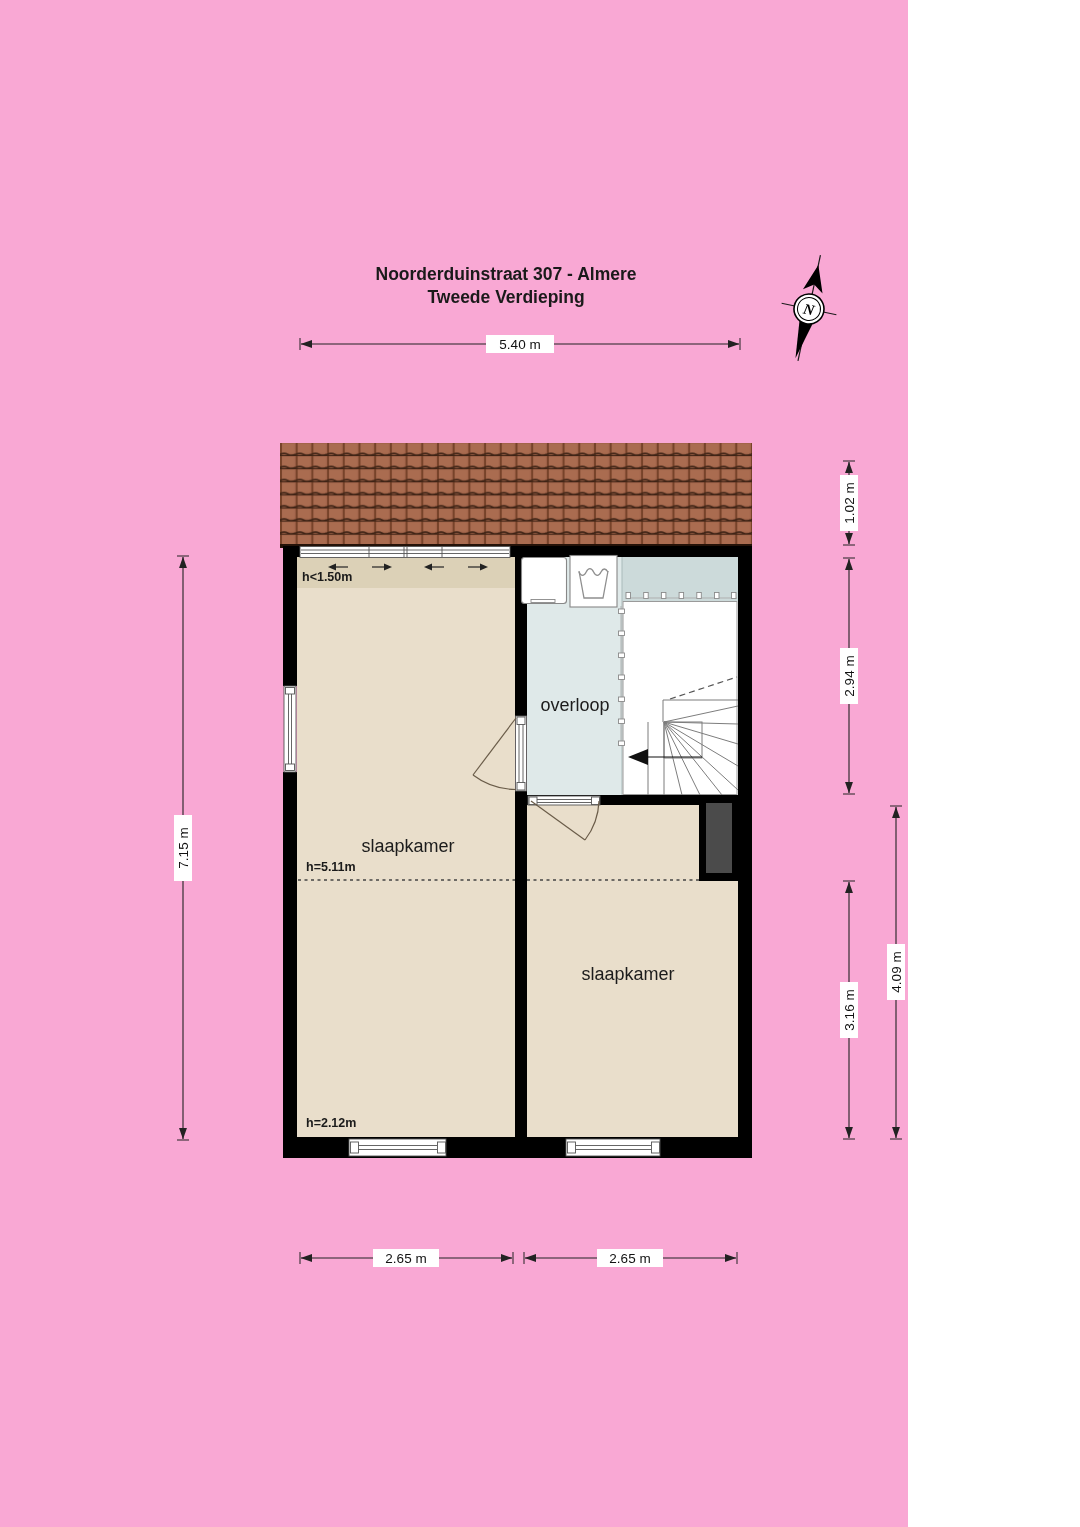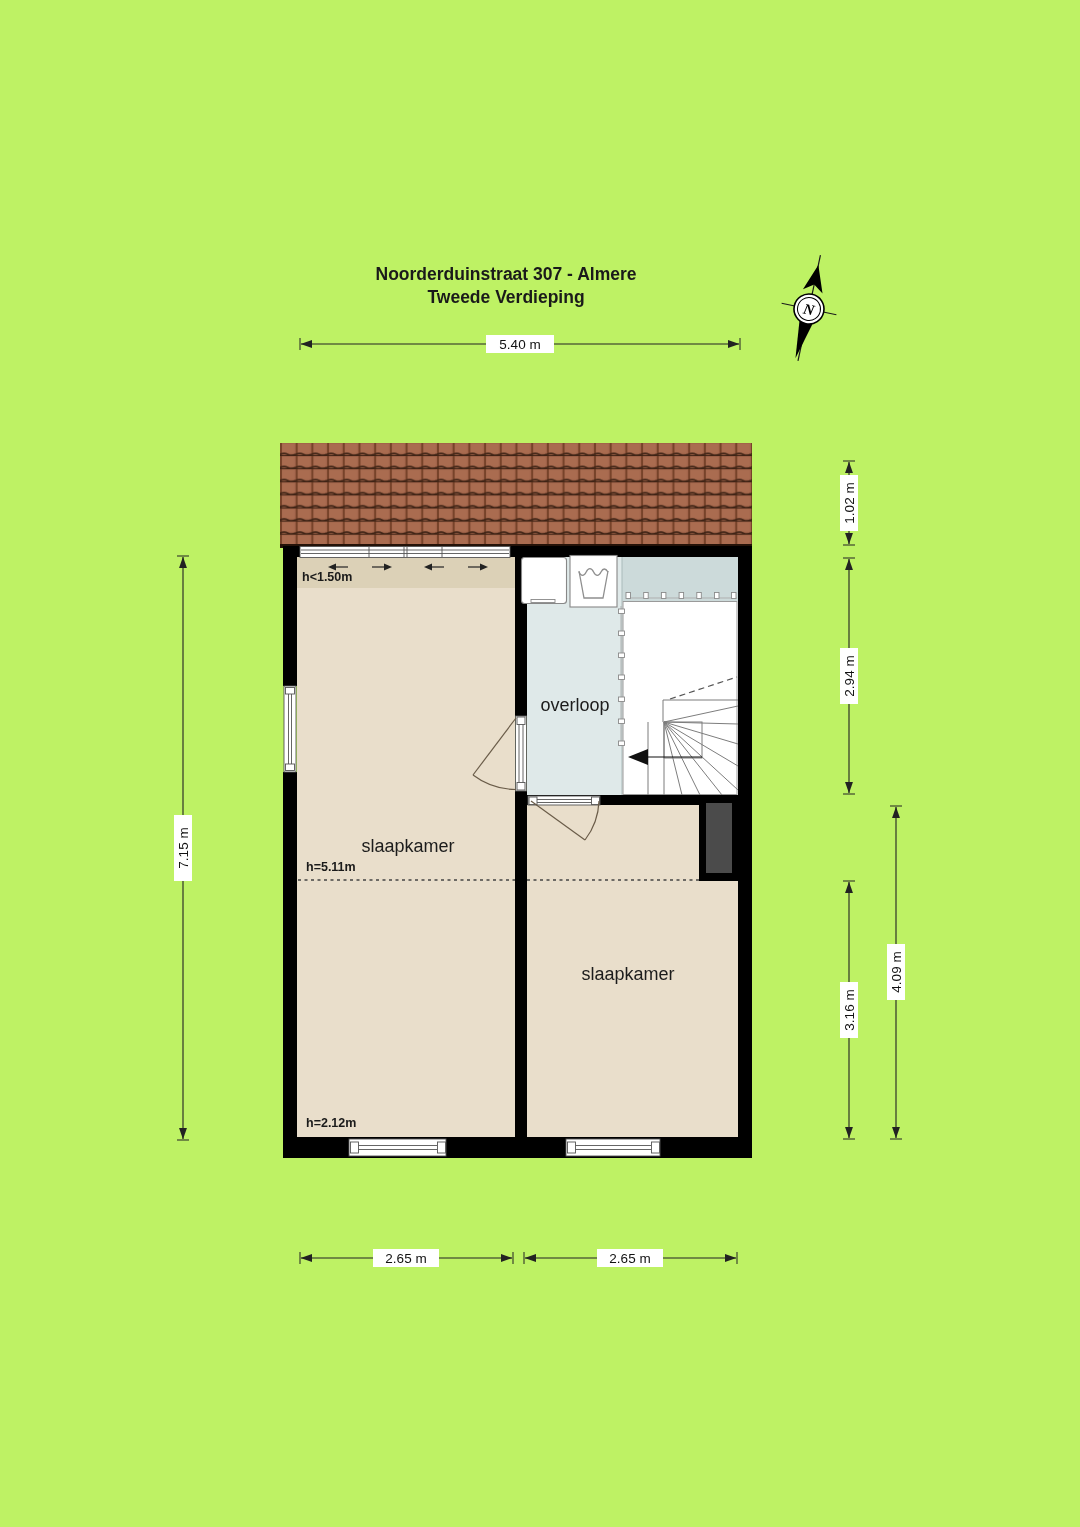--- a/index.html
+++ b/index.html
@@ -1,16 +1,16 @@
 <!DOCTYPE html>
 <html><head>
 <meta charset="utf-8">
 <style>
   html,body{margin:0;padding:0;background:#ffffff;}
-  .page{position:relative;width:1080px;height:1527px;background:#bef264;overflow:hidden;
+  .page{position:relative;width:908px;height:1527px;background:#f9a8d4;overflow:hidden;
         font-family:"Liberation Sans",sans-serif;}
   svg{position:absolute;left:0;top:0;}
   .t-title{font:bold 17.5px "Liberation Sans",sans-serif;fill:#1a1a1a;}
   .t-room{font:18px "Liberation Sans",sans-serif;fill:#1c1c1c;}
   .t-note{font:bold 12.5px "Liberation Sans",sans-serif;fill:#1a1a1a;}
   .t-dim{font:13.5px "Liberation Sans",sans-serif;fill:#111;}
   .t-n{font:italic bold 15px "Liberation Serif",serif;fill:#000;}
   .dline{stroke:#222;stroke-width:1.1;}
   .tick{stroke:#222;stroke-width:1;}
   .frame{stroke:#555;stroke-width:0.9;fill:#ffffff;}

